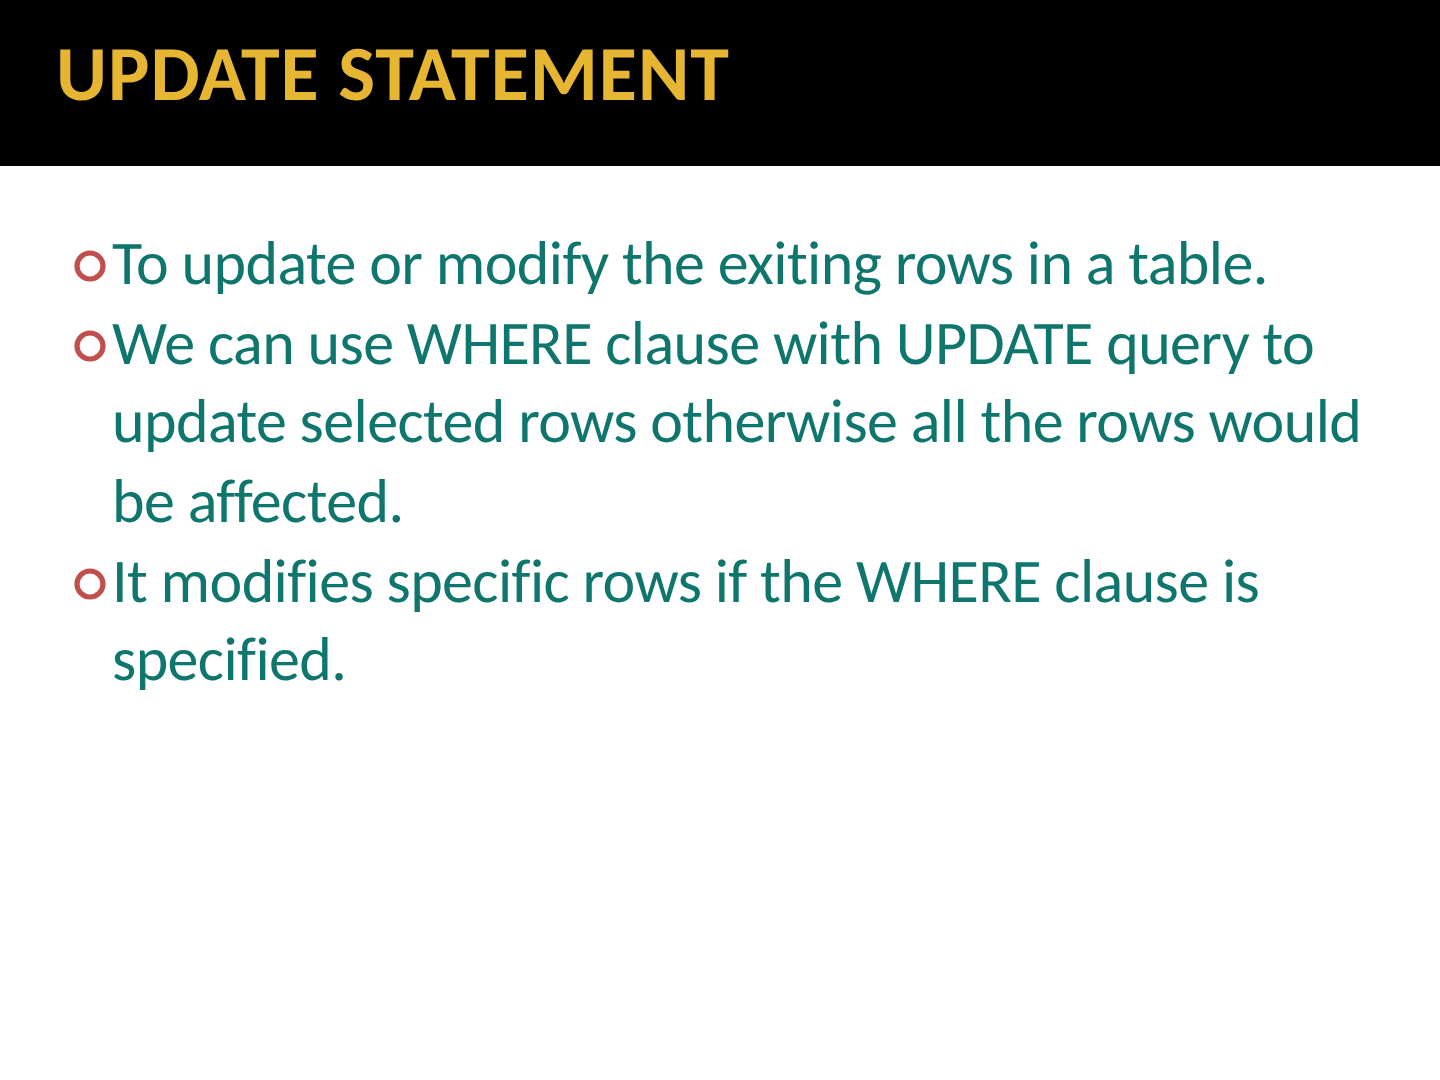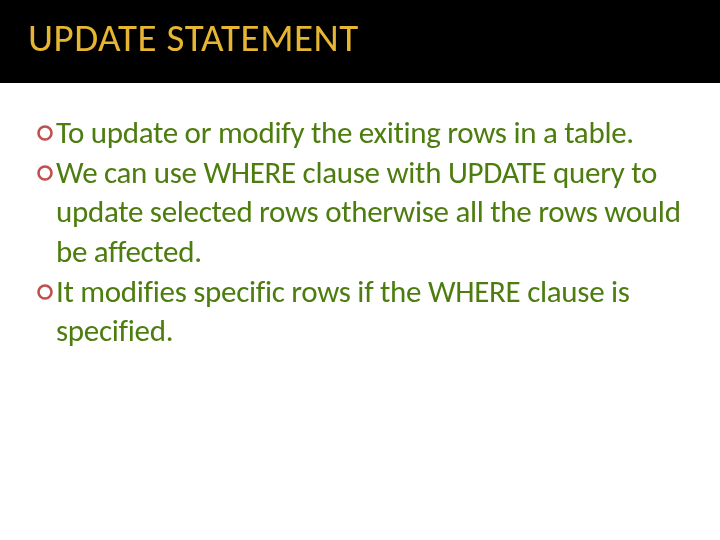--- a/index.html
+++ b/index.html
@@ -14,42 +14,42 @@
     background: #ffffff;
     position: relative;
   }
   .title-bar {
     background: #000000;
     padding: 14px 28px 22px 28px;
   }
   .title-text {
     color: #e6b633;
     font-size: 39px;
-    font-weight: 400;
+    font-weight: 700;
     letter-spacing: 0.5px;
     font-family: "Calibri", "Segoe UI", Arial, sans-serif;
   }
   .content {
     padding: 30px 36px 0 36px;
   }
   .bullet-item {
     display: flex;
     align-items: flex-start;
     margin-bottom: 0;
   }
   .bullet-icon {
     flex: 0 0 auto;
     width: 18px;
     height: 18px;
     margin-top: 11px;
     margin-right: 2px;
   }
   .bullet-icon svg { display: block; }
   .bullet-text {
-    color: #4d7c0f;
+    color: #0f766e;
     font-size: 31px;
     line-height: 1.28;
     font-weight: 400;
     letter-spacing: -0.3px;
   }
 </style>
 </head>
 <body>
 
 <div class="slide">

